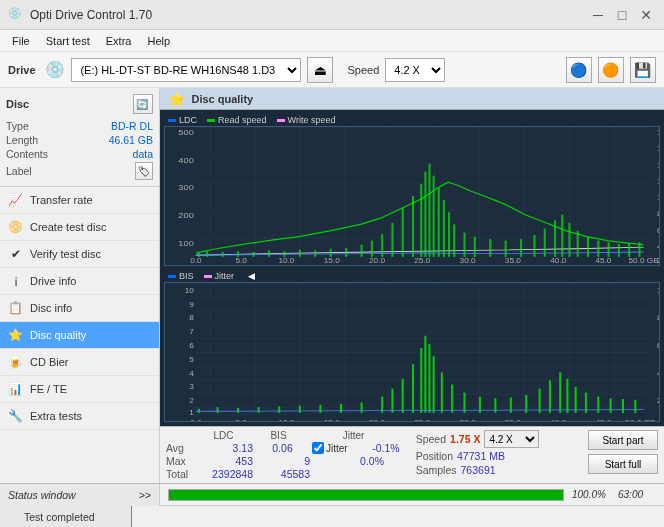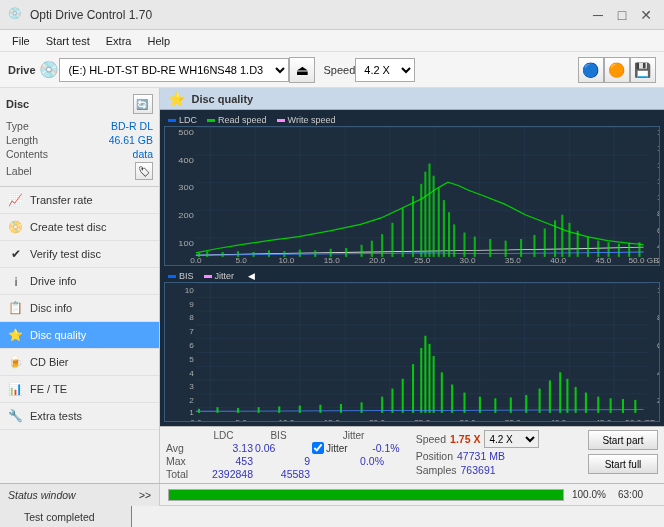--- a/index.html
+++ b/index.html
@@ -10,21 +10,21 @@
     .title-bar-icon { width: 16px; height: 16px; margin-right: 6px; }
     .title-bar-title { flex: 1; font-size: 12px; color: #333; }
     .title-bar-controls { display: flex; gap: 4px; }
     .title-btn { width: 20px; height: 20px; background: none; border: none; cursor: pointer; font-size: 14px; display: flex; align-items: center; justify-content: center; color: #555; }
 
     
     .menu-bar { background: #f5f5f5; height: 22px; display: flex; align-items: center; padding: 0 4px; border-bottom: 1px solid #ddd; }
     .menu-item { padding: 2px 8px; cursor: pointer; font-size: 11px; color: #222; }
 
     
-    .toolbar { background: #f5f5f5; height: 36px; display: flex; align-items: center; padding: 0 8px; border-bottom: 1px solid #ddd; }
+    .toolbar { background: #f5f5f5; height: 36px; display: flex; align-items: center; padding: 0 8px; gap: 6px; border-bottom: 1px solid #ddd; }
     .toolbar-label { font-size: 11px; color: #333; margin-right: 4px; font-weight: bold; }
     .drive-combo { width: 230px; height: 24px; border: 1px solid #aaa; background: white; font-size: 11px; padding: 0 4px; }
     .toolbar-icon-btn { width: 26px; height: 26px; border: 1px solid #aaa; background: linear-gradient(to bottom, #fff, #e8e8e8); cursor: pointer; display: flex; align-items: center; justify-content: center; font-size: 14px; }
     .speed-label { font-size: 11px; color: #333; margin-left: 8px; }
     .speed-combo { width: 60px; height: 24px; border: 1px solid #aaa; background: white; font-size: 11px; padding: 0 4px; }
     .toolbar-spacer { flex: 1; }
 
     
     .main { display: flex; height: calc(527px - 30px - 22px - 36px - 22px - 22px); }
 
@@ -376,21 +376,21 @@
         <div style="display:flex; gap:0; font-size:10px; color:#555; padding-left:30px;">
           <span style="min-width:55px; text-align:center;">LDC</span>
           <span style="min-width:55px; text-align:center;">BIS</span>
           <span style="min-width:20px;"></span>
           <span style="min-width:55px; text-align:center;">Jitter</span>
         </div>
 
         <div style="display:flex; align-items:center; font-size:10.5px; gap:2px;">
           <span style="min-width:30px; color:#555;">Avg</span>
           <span style="min-width:55px; text-align:right; color:#3333bb;">3.13</span>
-          <span style="min-width:55px; text-align:left; color:#3333bb;">0.06</span>
+          <span style="min-width:55px; text-align:center; color:#3333bb;">0.06</span>
           <input type="checkbox" checked="" style="width: 12px; height: 12px;">
           <span style="min-width:10px; font-size:10px; color:#333;">Jitter</span>
           <span style="min-width:50px; text-align:right; color:#3333bb;">-0.1%</span>
         </div>
 
         <div style="display:flex; align-items:center; font-size:10.5px; gap:2px;">
           <span style="min-width:30px; color:#555;">Max</span>
           <span style="min-width:55px; text-align:right; color:#3333bb;">453</span>
           <span style="min-width:55px; text-align:right; color:#3333bb;">9</span>
           <span style="min-width:20px;"></span>
@@ -430,21 +430,21 @@
   </div>
 </div>
 
 <div style="height:44px; background:#f0f0f0; border-top:1px solid #bbb; display:flex; flex-direction:column;">
 
   <div style="display:flex; align-items:center; height:22px; border-bottom:1px solid #ccc;">
     <div style="width:160px; height:22px; background:#e8e8e8; border-right:1px solid #ccc; display:flex; align-items:center; padding:0 8px; font-size:10.5px; color:#333; cursor:pointer;font-style:italic;">
       <span>Status window</span>
       <span style="margin-left:auto;">&gt;&gt;</span>
     </div>
-    <div style="flex:1; display:flex; align-items:flex-start; padding:0 8px; gap:8px;">
+    <div style="flex:1; display:flex; align-items:flex-start; padding:0 8px; gap:8px;font-style:italic;">
       <div style="flex:1; height:12px; border:1px solid #aaa; background:white;">
         <div style="width:100%; height:100%; background:#00aa00;"></div>
       </div>
       <span style="font-size:10px; color:#333; width:38px;">100.0%</span>
       <span style="font-size:10px; color:#333; width:38px;">63:00</span>
     </div>
   </div>
 
   <div style="display:flex; align-items:center; height:22px;">
     <div style="width:132px; height:22px; background:#e8e8e8; border-right:1px solid #0ea5e9; padding:0 24px; display:flex; align-items:center; font-size:10.5px; color:#333;">

